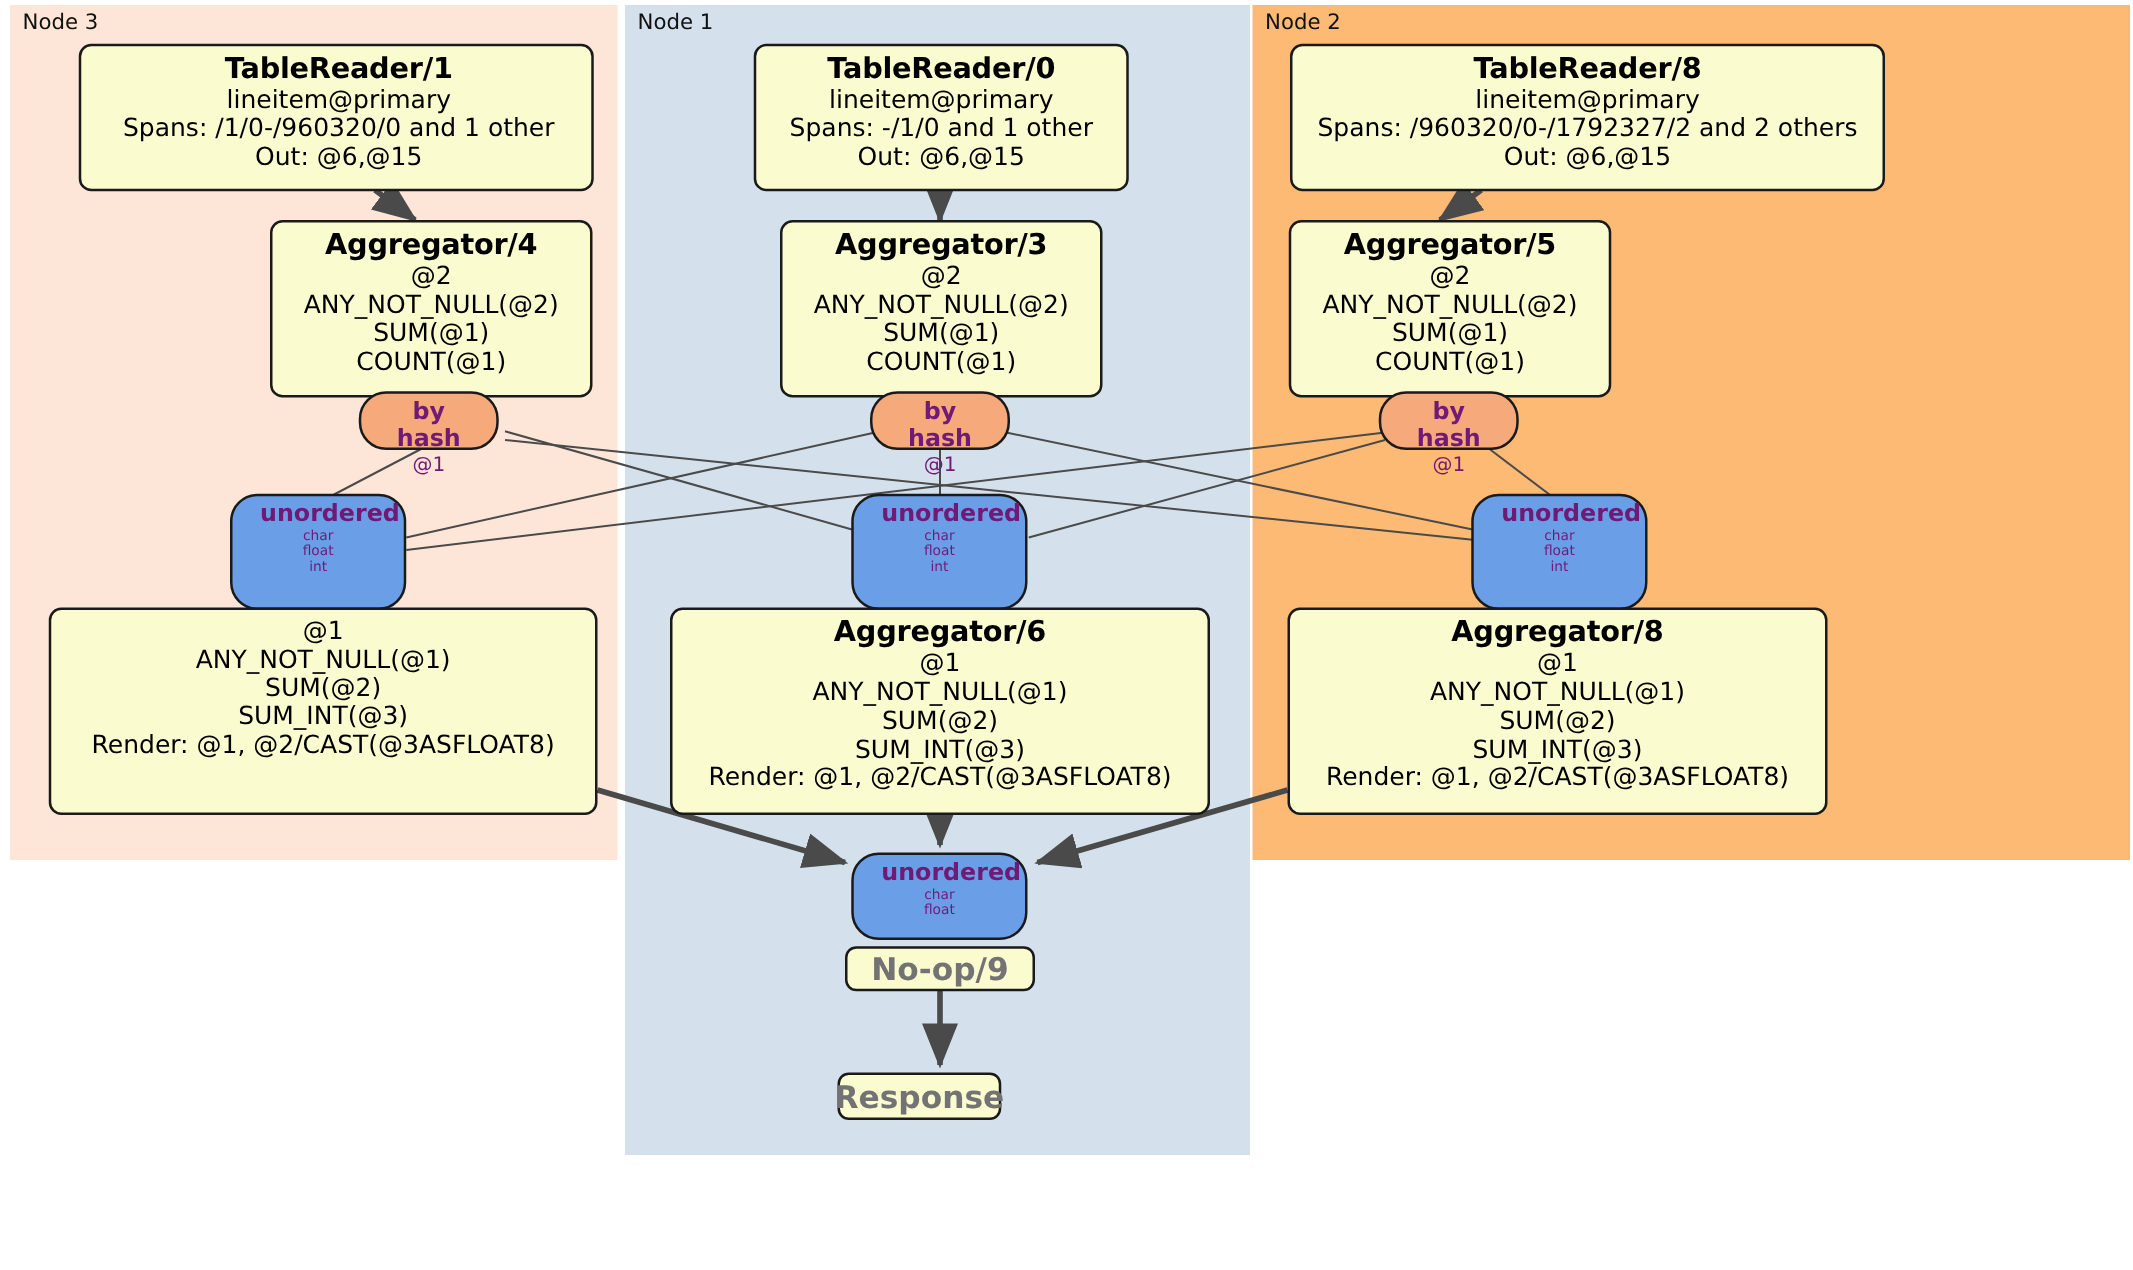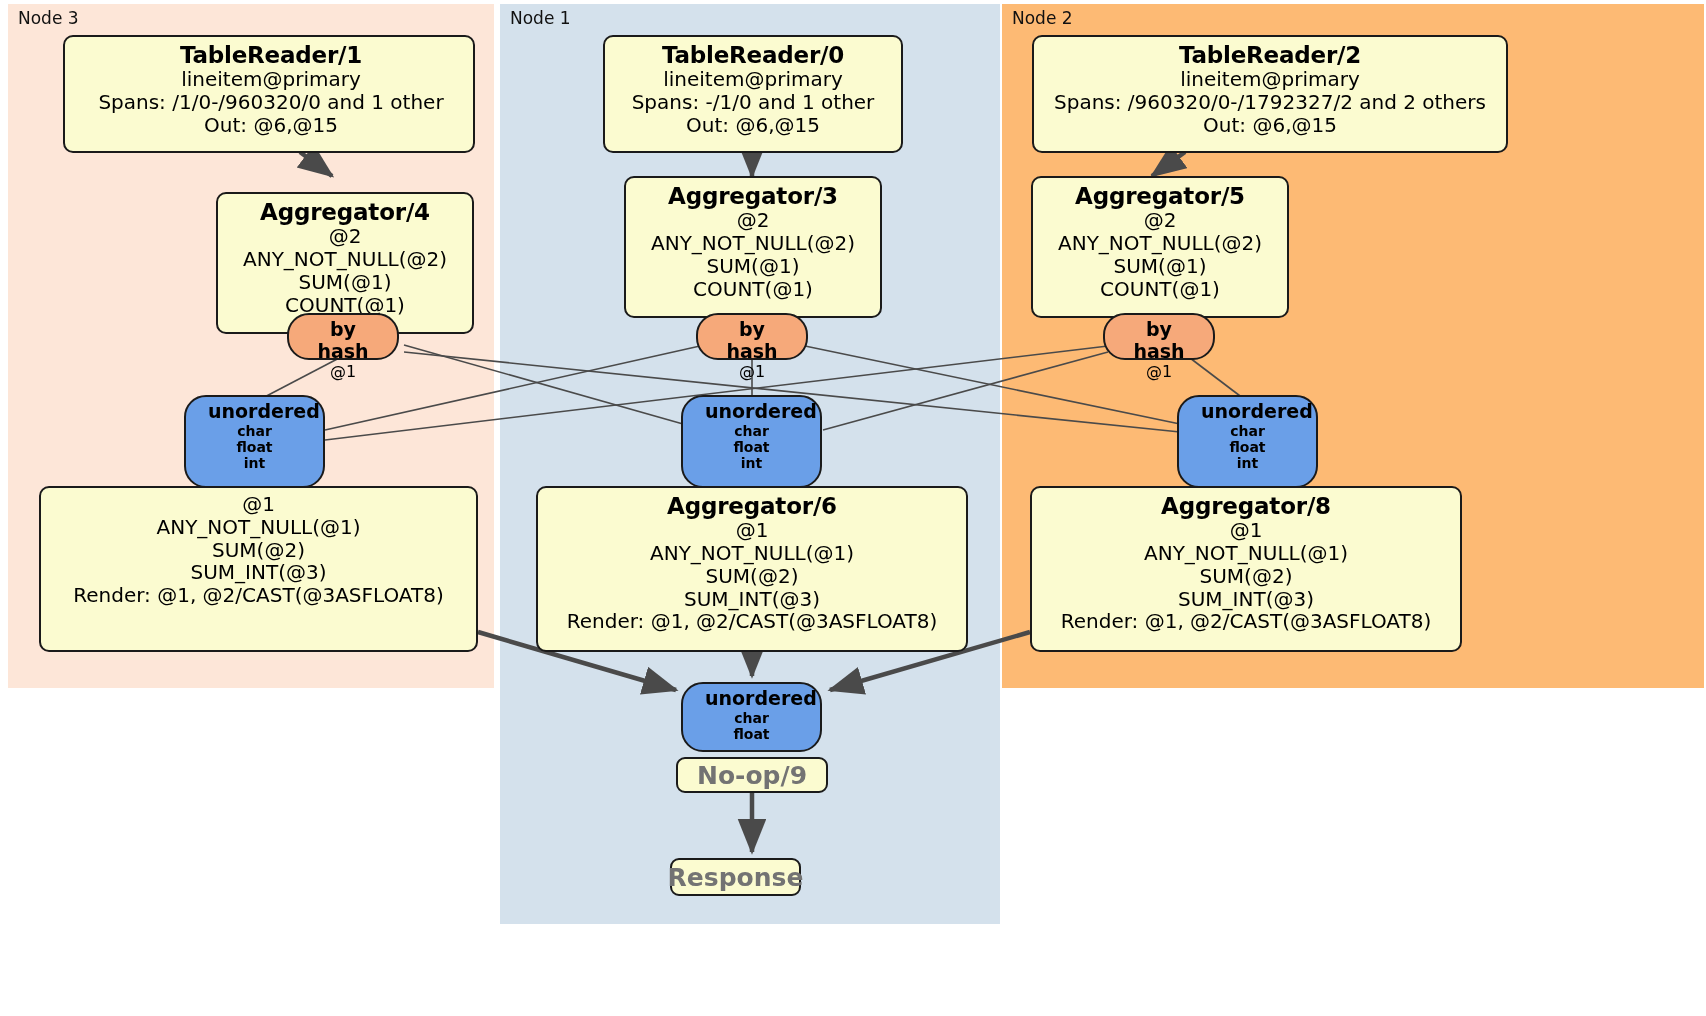--- a/index.html
+++ b/index.html
@@ -14,27 +14,27 @@
   #panel-node2{left:1002px;top:4px;width:702px; height:684px; background:#fdba74;}
 
   svg#edges{position:absolute;left:0;top:0;width:1706px;height:1016px;overflow:visible;}
 
   .box{position:absolute;box-sizing:border-box;background:#fbfbd0;border:2px solid #1a1a1a;
        border-radius:10px;text-align:center;color:#000;line-height:1.14;padding:5px 8px;}
   .box .ttl{font-weight:bold;font-size:23px;letter-spacing:-.2px;}
   .box .ln{font-size:20px;}
 
   .router{position:absolute;box-sizing:border-box;border:2px solid #1a1a1a;border-radius:22px;
-          text-align:center;color:#000000;line-height:1.15;padding:4px 22px;}
+          text-align:center;color:#701a75;line-height:1.15;padding:4px 22px;}
   .router .ttl{font-weight:bold;font-size:19px;}
   .router .ln{font-size:16px;}
   .hash{background:#f6a97a;}
   .unord{background:#6a9fe8;}
   .unord .ttl{font-size:19px;}
-  .unord .ln{font-size:14px;font-weight:bold;}
+  .unord .ln{font-size:11px;}
 
   .smallbox{position:absolute;box-sizing:border-box;background:#fbfbd0;border:2px solid #1a1a1a;
             border-radius:9px;text-align:center;color:#737373;display:flex;align-items:center;
             justify-content:center;font-weight:bold;font-size:25px;}
 </style>
 </head>
 <body>
 
 <div id="stage">
 
@@ -81,21 +81,21 @@
     <path d="M752,791 L752,852" stroke="#4a4a4a" stroke-width="4.5" fill="none" marker-end="url(#ah)"></path>
   </svg>
 
   <div class="box" style="left:63px;top:35px;width:412px;height:118px;padding-left:12px;">
     <div class="ttl">TableReader/1</div>
     <div class="ln">lineitem@primary</div>
     <div class="ln">Spans: /1/0-/960320/0 and 1 other</div>
     <div class="ln">Out: @6,@15</div>
   </div>
 
-  <div class="box" style="left:216px;top:176px;width:258px;height:142px;margin-top:16px;">
+  <div class="box" style="left:216px;top:176px;width:258px;height:142px;">
     <div class="ttl">Aggregator/4</div>
     <div class="ln">@2</div>
     <div class="ln">ANY_NOT_NULL(@2)</div>
     <div class="ln">SUM(@1)</div>
     <div class="ln">COUNT(@1)</div>
   </div>
 
   <div class="router hash" style="left:287px;top:313px;width:112px;height:47px;">
     <div class="ttl">by hash</div>
     <div class="ln">@1</div>
@@ -160,21 +160,21 @@
 
   <div class="smallbox" style="left:676px;top:757px;width:152px;height:36px;">
     <span>No-op/9</span>
   </div>
 
   <div class="smallbox" style="left:670px;top:858px;width:131px;height:38px;">
     <span>Response</span>
   </div>
 
   <div class="box" style="left:1032px;top:35px;width:476px;height:118px;">
-    <div class="ttl">TableReader/2</div>
+    <div class="ttl">TableReader/8</div>
     <div class="ln">lineitem@primary</div>
     <div class="ln">Spans: /960320/0-/1792327/2 and 2 others</div>
     <div class="ln">Out: @6,@15</div>
   </div>
 
   <div class="box" style="left:1031px;top:176px;width:258px;height:142px;">
     <div class="ttl">Aggregator/5</div>
     <div class="ln">@2</div>
     <div class="ln">ANY_NOT_NULL(@2)</div>
     <div class="ln">SUM(@1)</div>

